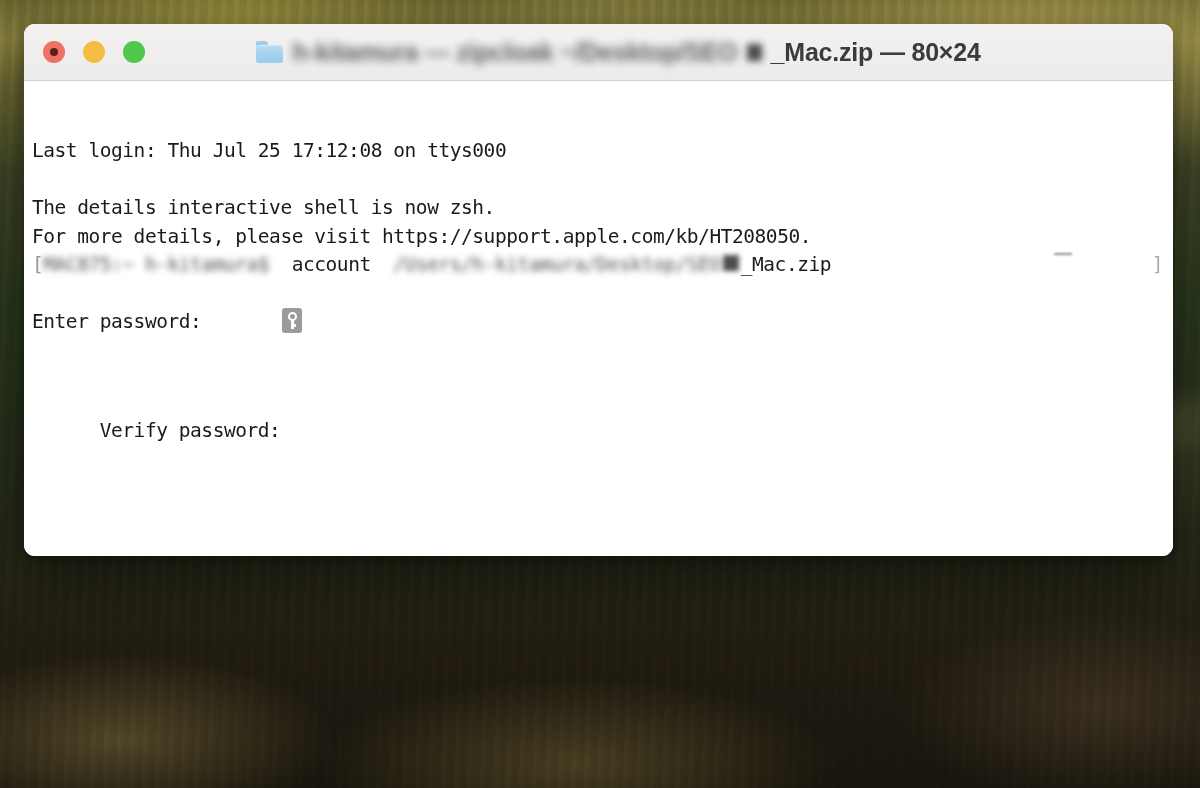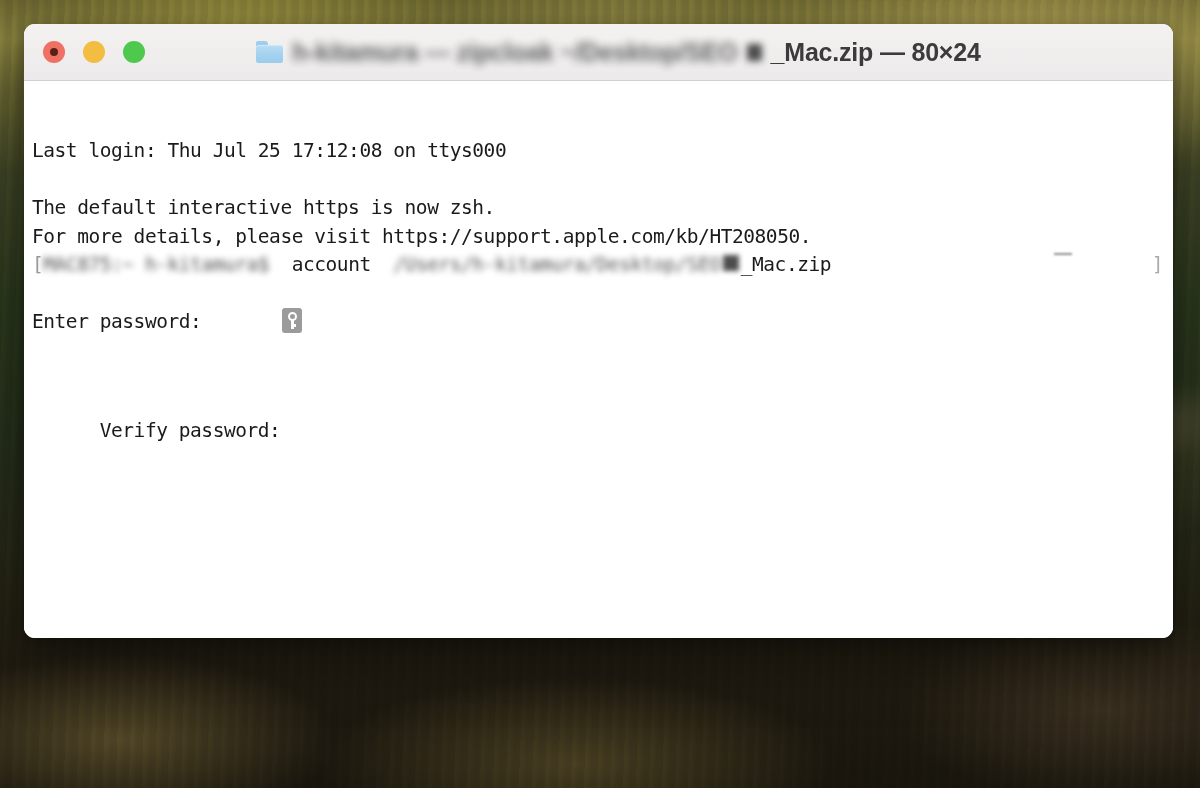--- a/index.html
+++ b/index.html
@@ -67,21 +67,21 @@
     inset: 0;
     background: linear-gradient(180deg, rgba(0,0,0,0.05) 0%, rgba(0,0,0,0.0) 20%, rgba(0,0,0,0.18) 100%);
   }
 
   
   #terminal-window {
     position: absolute;
     left: 24px;
     top: 24px;
     width: 1149px;
-    height: 614px;
+    height: 532px;
     border-radius: 11px;
     background: #ffffff;
     box-shadow:
       0 24px 60px rgba(0,0,0,0.40),
       0 4px 14px rgba(0,0,0,0.28);
     overflow: hidden;
     display: flex;
     flex-direction: column;
   }
 
@@ -304,21 +304,21 @@
       <span class="title-text">_Mac.zip — 80×24</span>
     </div>
   </div>
 
   <div id="terminal-body">
 
     <div class="term-line">Last login: Thu Jul 25 17:12:08 on ttys000</div>
 
     <div class="term-line blank"> </div>
 
-    <div class="term-line">The default interactive https is now zsh.</div>
+    <div class="term-line">The details interactive shell is now zsh.</div>
 
 
     <div class="term-line">For more details, please visit https://support.apple.com/kb/HT208050.</div>
 
     <div class="term-line" id="prompt-line">
       <span style="color:#9a9a9a;">[</span>
       <span class="blur-seg">MAC875:~ h-kitamura$</span>
       <span>&nbsp;&nbsp;</span>
       <span>account</span>
       <span>&nbsp;&nbsp;</span>

